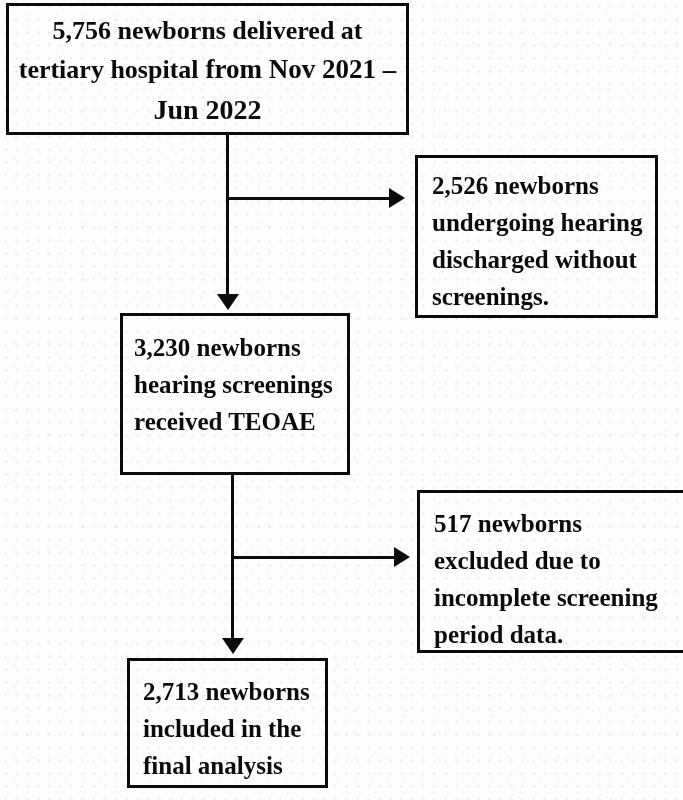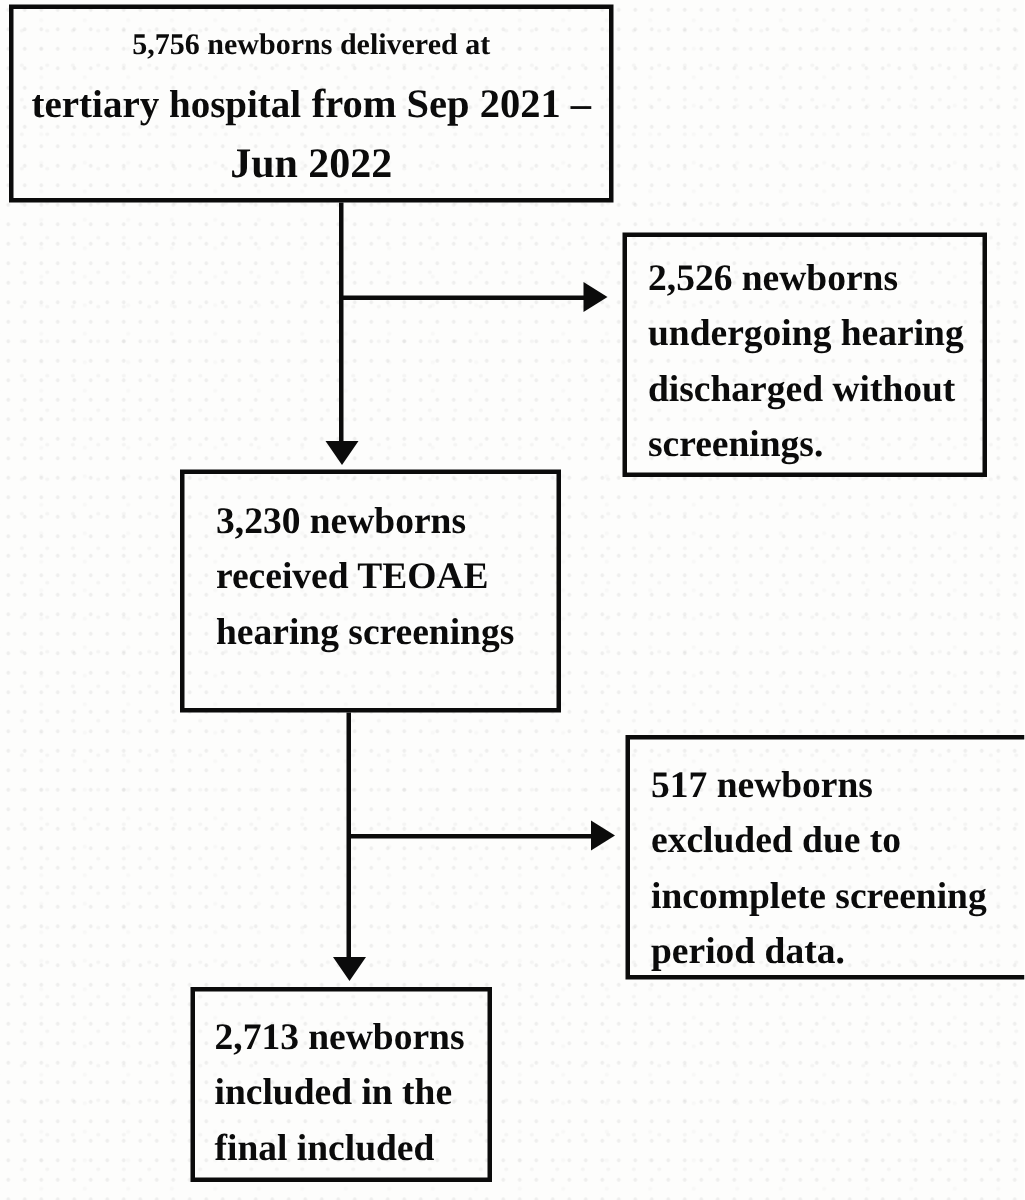--- a/index.html
+++ b/index.html
@@ -27,32 +27,32 @@
     position: absolute;
     border: 3px solid #0b0b0b;
   }
 
   
   .box-delivered {
     left: 6px; top: 3px; width: 403px; height: 132px;
     text-align: center;
     padding-top: 7px;
   }
-  .bd-line1 { font-size: 20px; line-height: 35px; }
+  .bd-line1 { font-size: 26px; line-height: 35px; }
   .bd-line2 { font-size: 27px; line-height: 42px; white-space: nowrap; }
   .bd-line2 .emph { font-size: 26px; margin-right: 7px; }
   .bd-line3 { font-size: 28px; line-height: 38px; }
 
   .side-text, .main-text {
     font-size: 25px;
     line-height: 37px;
   }
 
   .box-discharged { left: 415px; top: 155px; width: 243px; height: 163px; padding: 9px 6px 0 14px; }
-  .box-screened   { left: 120px; top: 313px; width: 254px; height: 162px; padding: 13px 4px 0 21px; }
+  .box-screened   { left: 120px; top: 313px; width: 230px; height: 162px; padding: 13px 4px 0 11px; }
   .box-excluded   { left: 417px; top: 490px; width: 284px; height: 163px; padding: 12px 4px 0 14px; }
   .box-final      { left: 127px; top: 658px; width: 201px; height: 130px; padding: 12px 2px 11px 13px; }
 
   
   .vline, .hline { position: absolute; background: #0b0b0b; }
   .vline { width: 3px; }
   .hline { height: 3px; }
 
   .vline-1 { left: 226px; top: 135px; height: 161px; }
   .vline-2 { left: 231px; top: 475px; height: 165px; }
@@ -79,54 +79,54 @@
   .arrow-right-2 { left: 394px; top: 547px; }
 </style>
 </head>
 <body>
 
 <div class="stage">
 
   <div class="box box-delivered">
     <div class="bd-line1">5,756 newborns delivered at</div>
     <div class="bd-line2">
-      <span class="emph">tertiary hospital</span><span>from Sep 2021 –</span>
+      <span class="emph">tertiary hospital</span><span>from Nov 2021 –</span>
     </div>
     <div class="bd-line3">Jun 2022</div>
   </div>
 
   <div class="vline vline-1"></div>
   <div class="arrow-down arrow-down-1"></div>
   <div class="hline hline-1"></div>
   <div class="arrow-right arrow-right-1"></div>
 
   <div class="box box-discharged side-text">
     <div>2,526 newborns</div>
     <div>undergoing hearing</div>
     <div>discharged without</div>
     <div>screenings.</div>
   </div>
 
   <div class="box box-screened main-text">
     <div>3,230 newborns</div>
+    <div>hearing screenings</div>
     <div>received TEOAE</div>
-    <div>hearing screenings</div>
   </div>
 
   <div class="vline vline-2"></div>
   <div class="arrow-down arrow-down-2"></div>
   <div class="hline hline-2"></div>
   <div class="arrow-right arrow-right-2"></div>
 
   <div class="box box-excluded side-text">
     <div>517 newborns</div>
     <div>excluded due to</div>
     <div>incomplete screening</div>
     <div>period data.</div>
   </div>
 
   <div class="box box-final main-text">
     <div>2,713 newborns</div>
     <div>included in the</div>
-    <div>final included</div>
+    <div>final analysis</div>
   </div>
 
 </div>
 
 </body></html>

